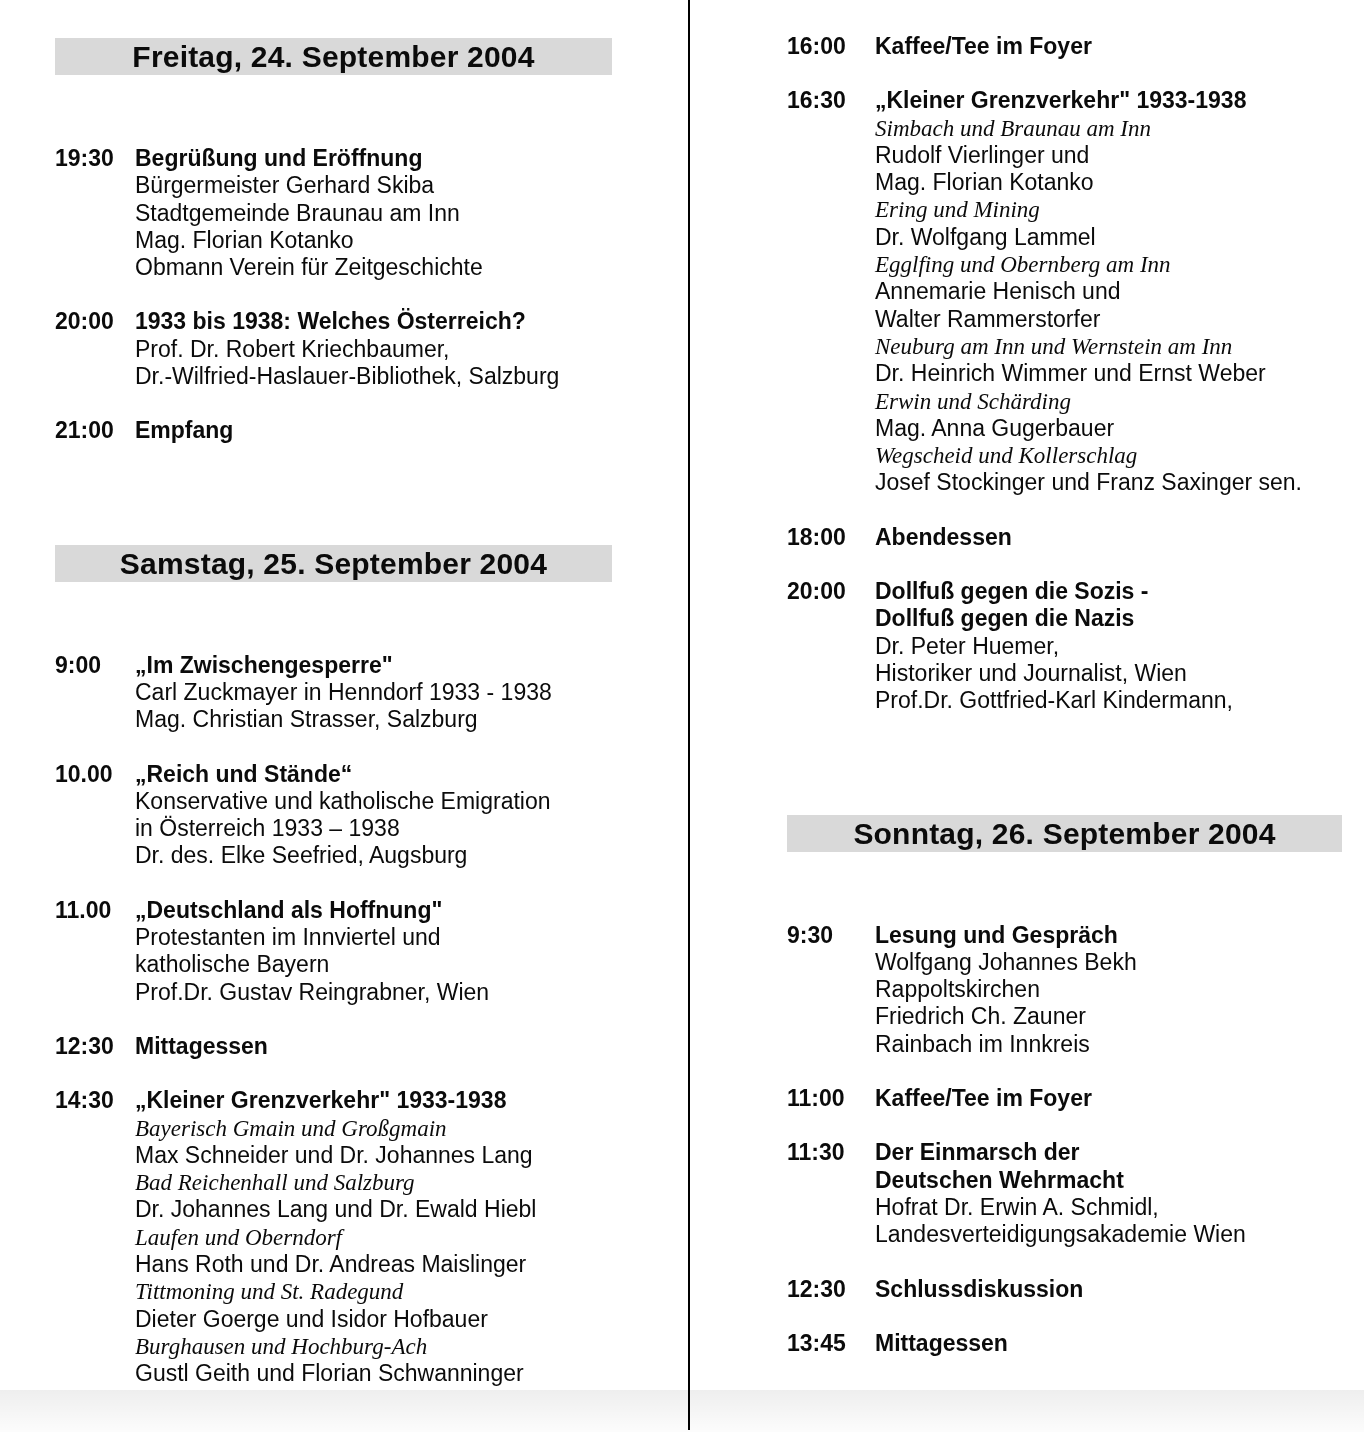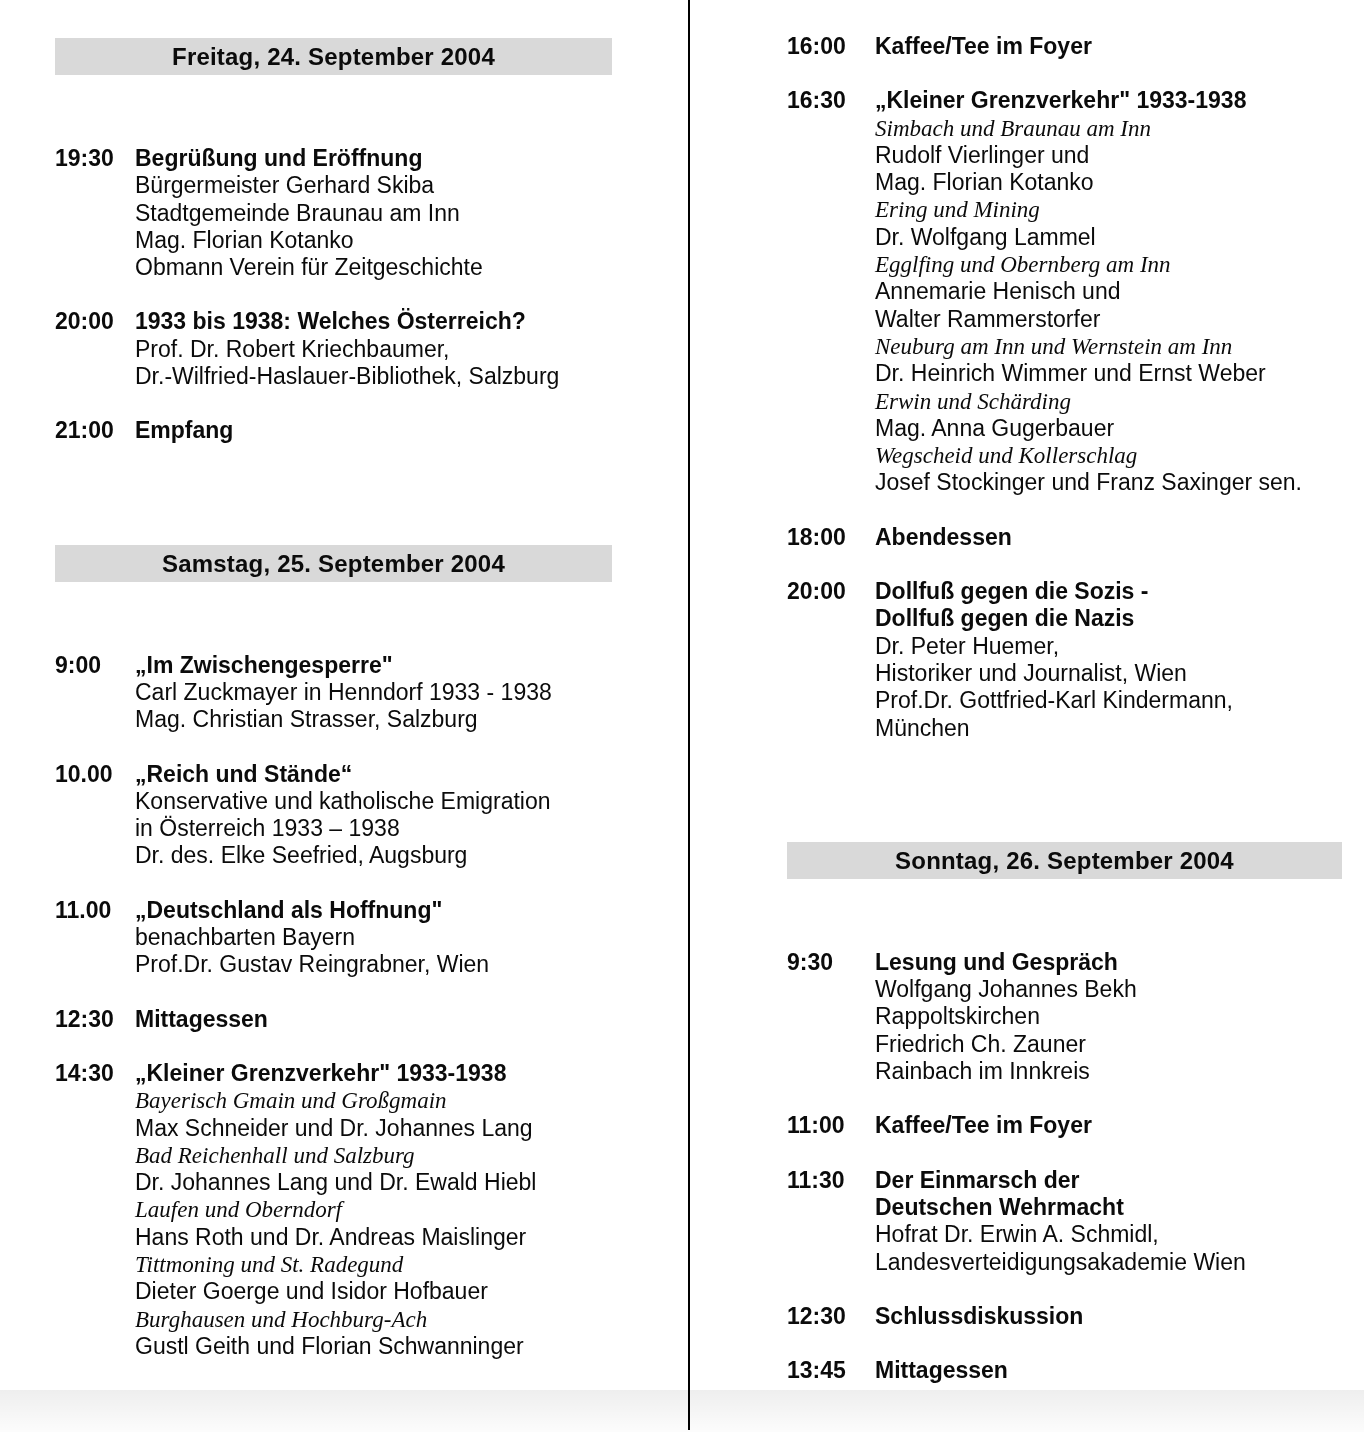--- a/index.html
+++ b/index.html
@@ -44,21 +44,21 @@
     width: 676px;
     margin-left: 2px;
     padding: 33px 40px 0 99px;
   }
   .day-header {
     background: var(--header-bar-bg);
     height: 37px;
     line-height: 37px;
     text-align: center;
     font-weight: bold;
-    font-size: 24px;
+    font-size: 30px;
     letter-spacing: 0.2px;
     margin-bottom: 70px;
   }
   .col-left .day-header { width: 557px; }
   .col-right .day-header { width: 555px; }
   .event + .day-header { margin-top: 100px; }
   .event {
     display: flex;
     margin-bottom: 27px;
     font-size: 23px;
@@ -128,21 +128,22 @@
           <div class="line bold">„Reich und Stände“</div>
           <div class="line normal">Konservative und katholische Emigration</div>
           <div class="line normal">in Österreich 1933 – 1938</div>
           <div class="line normal">Dr. des. Elke Seefried, Augsburg</div>
         </div>
       </div>
       <div class="event">
         <div class="time">11.00</div>
         <div class="lines">
           <div class="line bold">„Deutschland als Hoffnung"</div>
-          <div class="line normal">benachbarten Bayern</div>
+          <div class="line normal">Protestanten im Innviertel und</div>
+          <div class="line normal">katholische Bayern</div>
           <div class="line normal">Prof.Dr. Gustav Reingrabner, Wien</div>
         </div>
       </div>
       <div class="event">
         <div class="time">12:30</div>
         <div class="lines">
           <div class="line bold">Mittagessen</div>
         </div>
       </div>
       <div class="event">
@@ -197,21 +198,20 @@
         </div>
       </div>
       <div class="event">
         <div class="time">20:00</div>
         <div class="lines">
           <div class="line bold">Dollfuß gegen die Sozis -</div>
           <div class="line bold">Dollfuß gegen die Nazis</div>
           <div class="line normal">Dr. Peter Huemer,</div>
           <div class="line normal">Historiker und Journalist, Wien</div>
           <div class="line normal">Prof.Dr. Gottfried-Karl Kindermann,</div>
-          <div class="line normal">München</div>
         </div>
       </div>
       <div class="day-header"><span class="day-header-title">Sonntag, 26. September 2004</span></div>
       <div class="event">
         <div class="time">9:30</div>
         <div class="lines">
           <div class="line bold">Lesung und Gespräch</div>
           <div class="line normal">Wolfgang Johannes Bekh</div>
           <div class="line normal">Rappoltskirchen</div>
           <div class="line normal">Friedrich Ch. Zauner</div>

